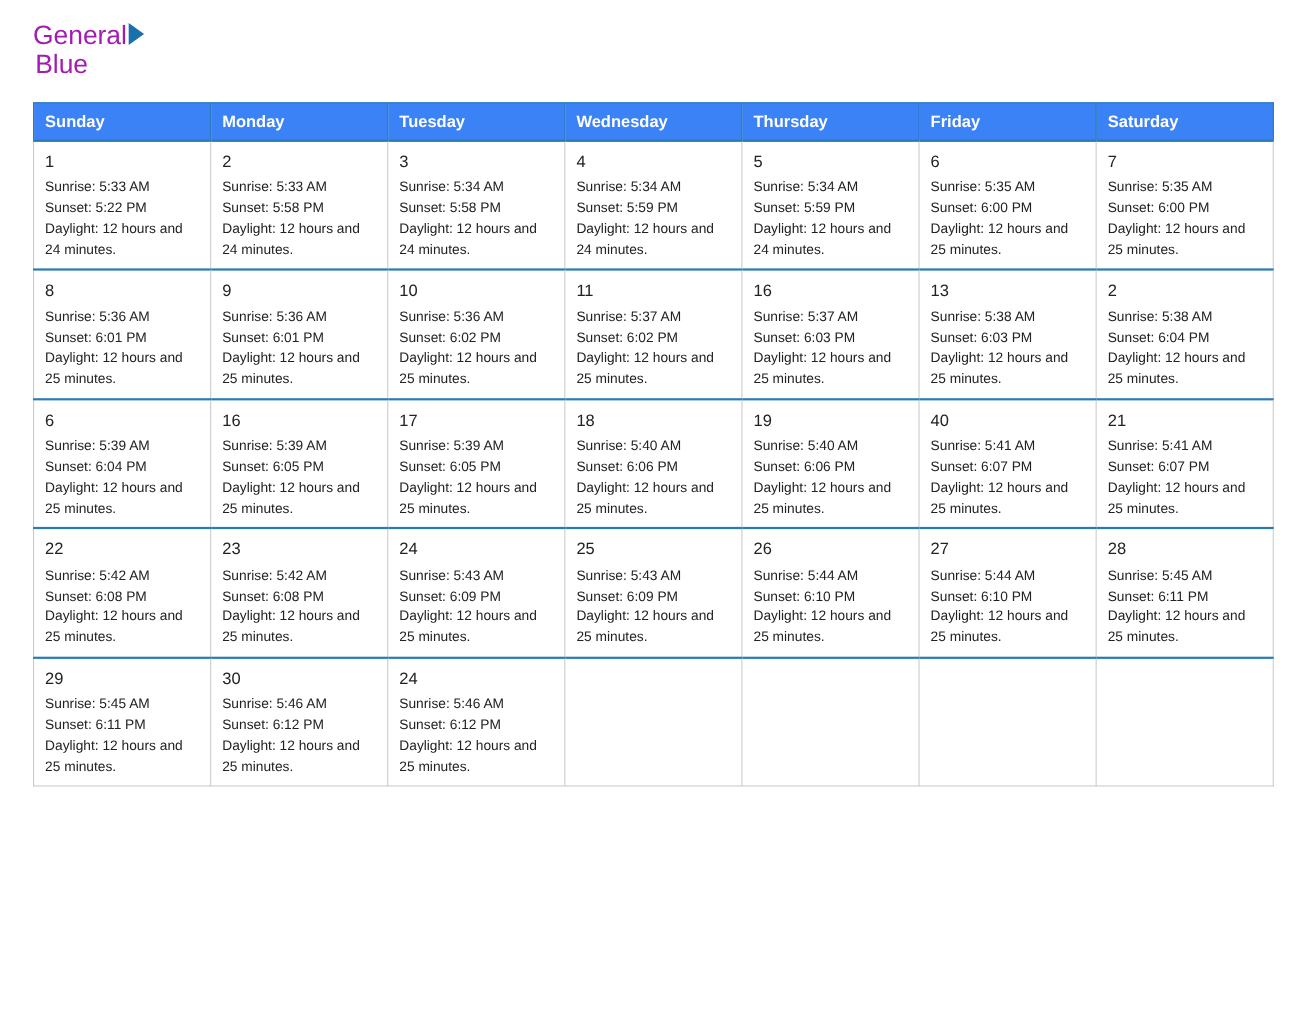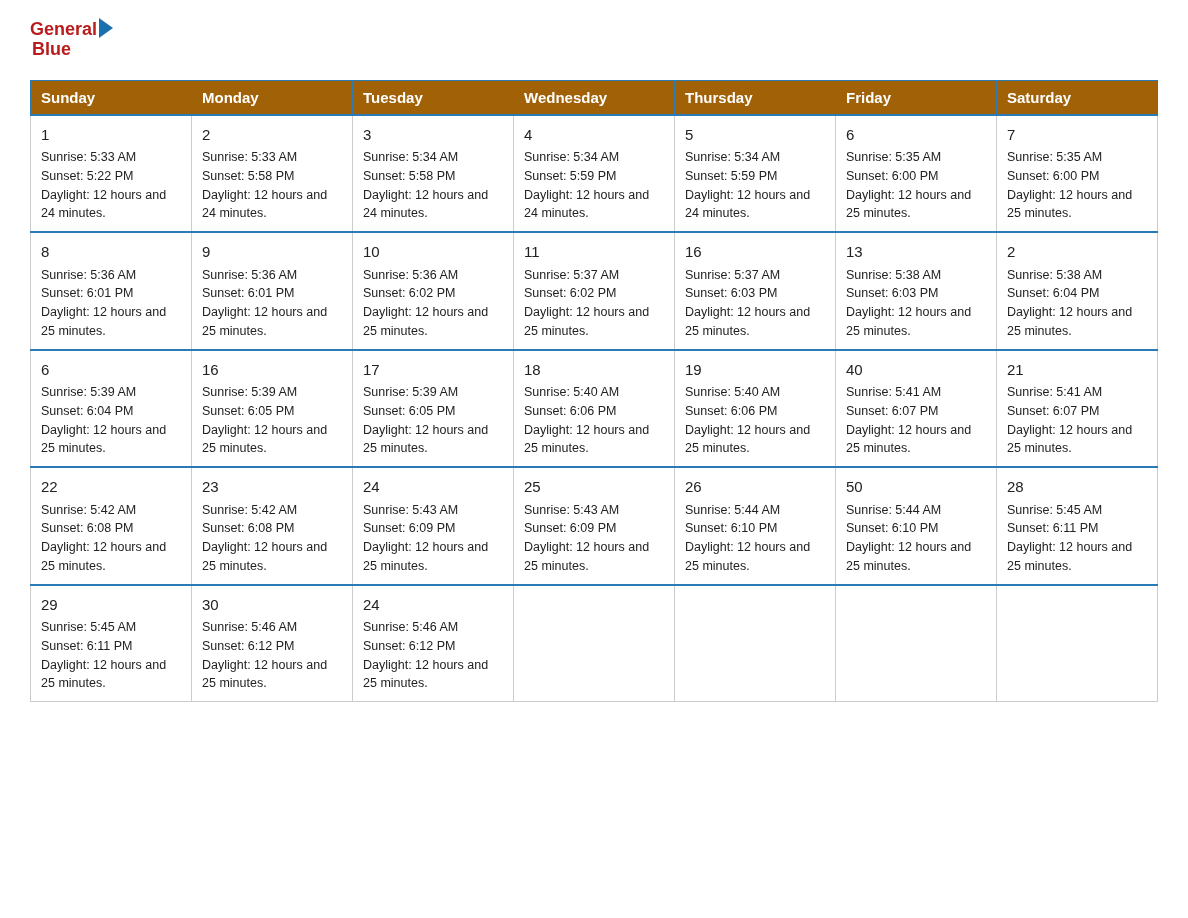--- a/index.html
+++ b/index.html
@@ -14,23 +14,23 @@
       display: flex;
       justify-content: space-between;
       align-items: flex-start;
       margin-bottom: 20px;
     }
     .logo {
       display: flex;
       align-items: center;
     }
     .logo-text {
-      font-size: 18px;
-      font-weight: bold;
-      color: #b91c1c;
+      font-size: 24px;
+      font-weight: normal;
+      color: #a21caf;
       line-height: 1.1;
     }
     .logo-arrow {
       width: 0;
       height: 0;
       border-left: 14px solid #1a6faf;
       border-top: 10px solid transparent;
       border-bottom: 10px solid transparent;
       margin-left: 2px;
       margin-top: -4px;
@@ -48,21 +48,21 @@
       font-size: 20px;
       color: #555;
       margin-top: 4px;
     }
     table {
       width: 100%;
       border-collapse: collapse;
       table-layout: fixed;
     }
     thead tr th {
-      background-color: #a16207;
+      background-color: #3b82f6;
       color: #fff;
       font-size: 15px;
       font-weight: bold;
       padding: 8px 10px;
       text-align: left;
       border: 1px solid #2a7ab5;
     }
     tbody tr td {
       vertical-align: top;
       padding: 8px 10px;
@@ -278,21 +278,21 @@
           <span class="day-info">Sunset: 6:09 PM</span><br>
           <span class="day-info">Daylight: 12 hours and 25 minutes.</span>
         </td>
         <td>
           <span class="day-num">26</span>
           <span class="day-info">Sunrise: 5:44 AM</span><br>
           <span class="day-info">Sunset: 6:10 PM</span><br>
           <span class="day-info">Daylight: 12 hours and 25 minutes.</span>
         </td>
         <td>
-          <span class="day-num">50</span>
+          <span class="day-num">27</span>
           <span class="day-info">Sunrise: 5:44 AM</span><br>
           <span class="day-info">Sunset: 6:10 PM</span><br>
           <span class="day-info">Daylight: 12 hours and 25 minutes.</span>
         </td>
         <td>
           <span class="day-num">28</span>
           <span class="day-info">Sunrise: 5:45 AM</span><br>
           <span class="day-info">Sunset: 6:11 PM</span><br>
           <span class="day-info">Daylight: 12 hours and 25 minutes.</span>
         </td>

